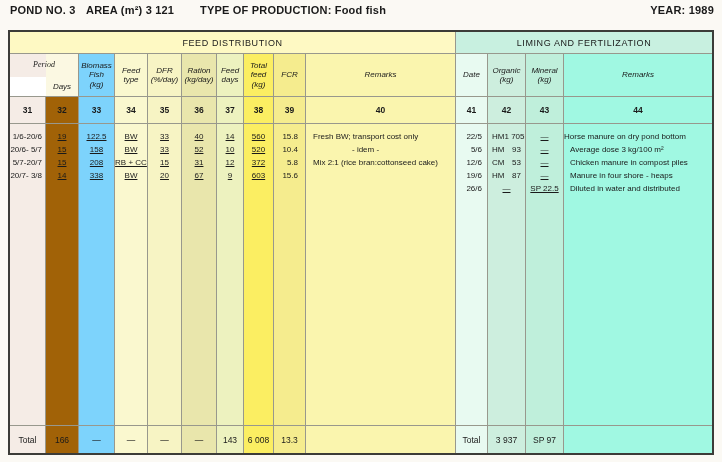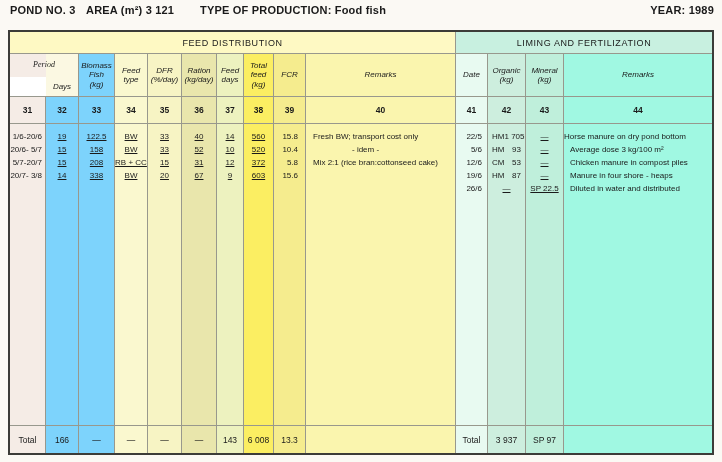--- a/index.html
+++ b/index.html
@@ -25,21 +25,21 @@
     grid-template-columns:36px 33px 36px 33px 34px 35px 27px 30px 32px 150px 32px 38px 38px 1fr;
     grid-template-rows:22px 43px 27px 1fr 27px;
     border:2px solid #3c3c38;
     background:#fff;
   }
   .c{border-right:1px solid #98988d;border-bottom:1px solid #98988d;box-sizing:border-box;position:relative;}
   .noR{border-right:none;}
   .noB{border-bottom:none;}
 
   
-  .col1{background:#f5ece6;} .col2{background:#7dd3fc;} .col3{background:#7dd3fc;}
+  .col1{background:#f5ece6;} .col2{background:#a16207;} .col3{background:#7dd3fc;}
   .col4{background:#faf8cf;} .col5{background:#f7f4c4;} .col6{background:#e9e6ac;}
   .col7{background:#edf2bf;} .col8{background:#fbee62;} .col9{background:#f5ec8e;}
   .col10{background:#faf5ae;} .col11{background:#e8faf1;} .col12{background:#cdeede;}
   .col13{background:#bfefdb;} .col14{background:#a0f8e2;}
   .bandFeed{background:#fef9c3;} .bandLime{background:#c8f0e0;}
 
   
   .band{display:flex;align-items:center;justify-content:center;font-size:9px;letter-spacing:.6px;}
 
   

